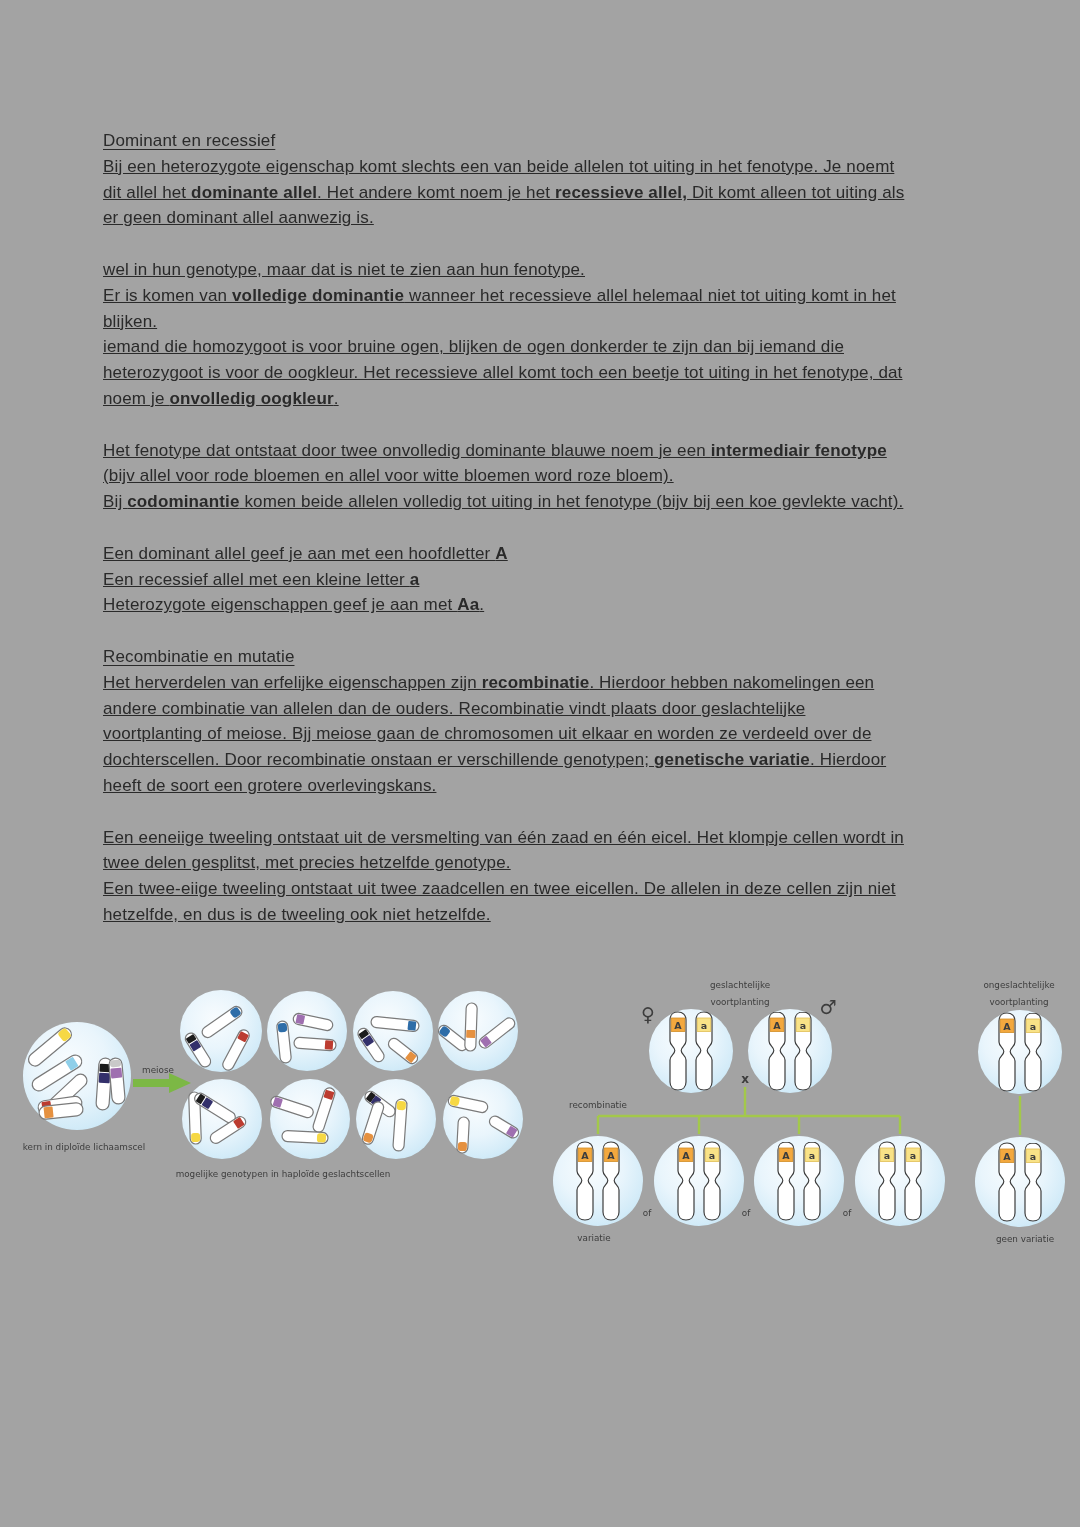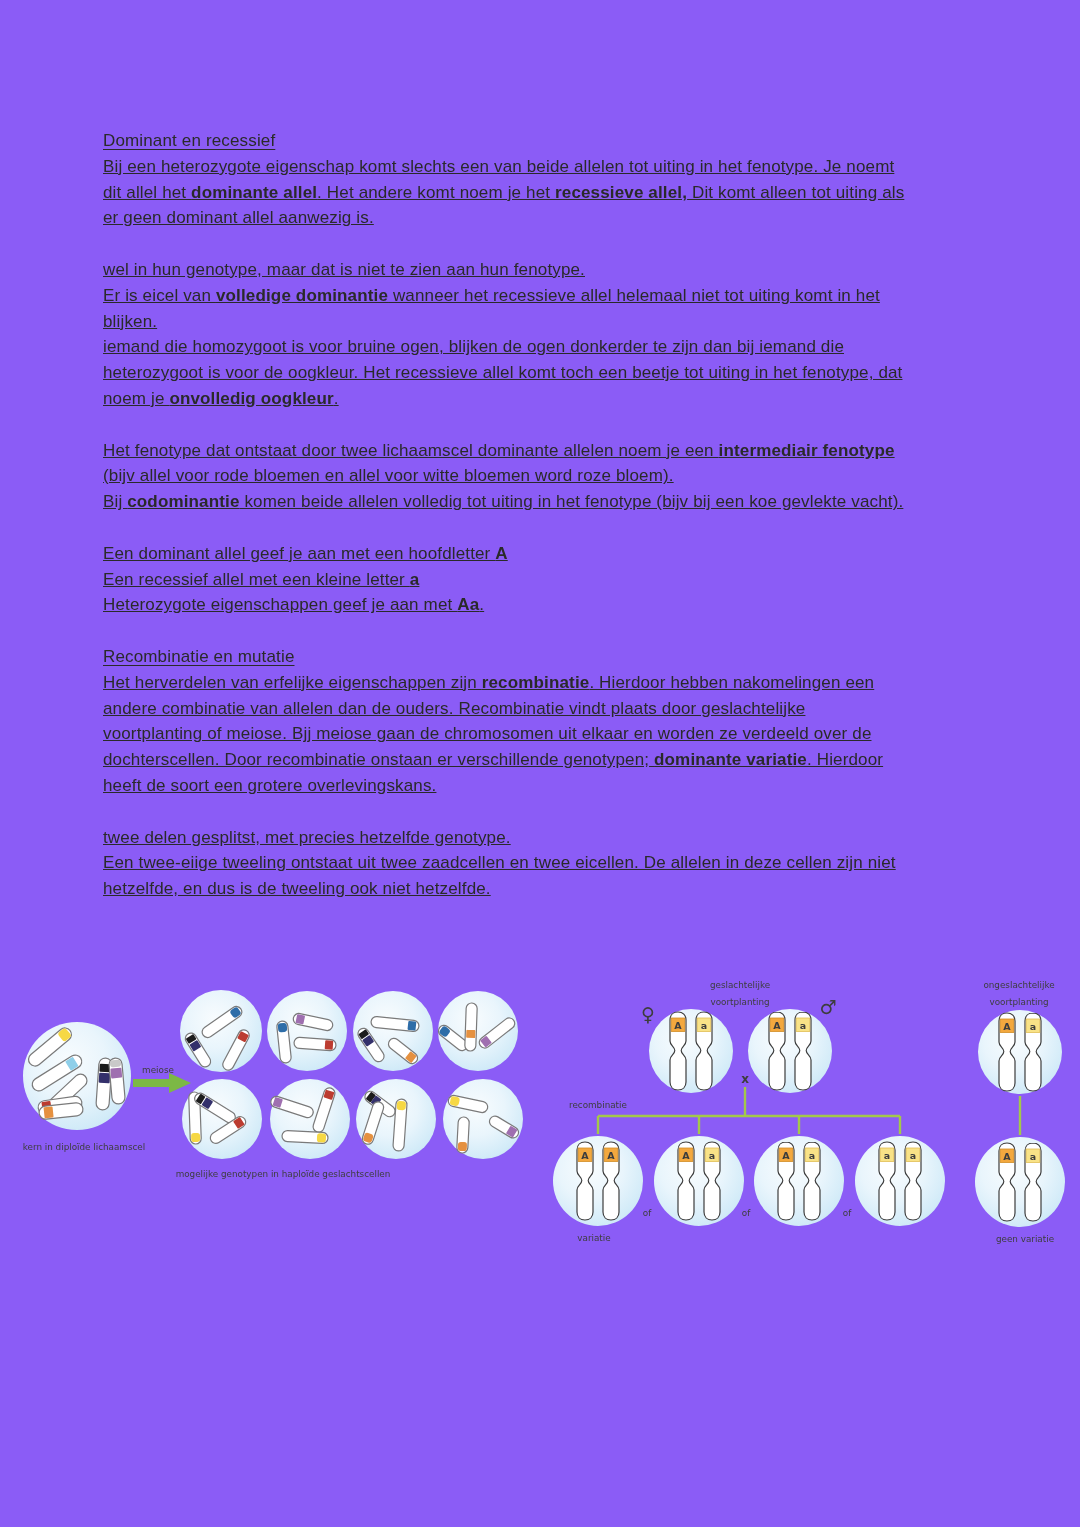--- a/index.html
+++ b/index.html
@@ -1,17 +1,17 @@
 <!DOCTYPE html>
 <html><head>
 <meta charset="utf-8">
 <style>
   html,body { margin:0; padding:0; background:#ffffff; }
   .page {
-    position:relative; width:1080px; height:1527px; background:#8b5cf6;
+    position:relative; width:1080px; height:1527px; background:#a3a3a3;
     font-family:"Liberation Sans", sans-serif; overflow:hidden;
   }
   .doc {
     position:absolute; left:103px; top:128px; width:878px;
     font-size:17px; color:#2a2a2a; letter-spacing:0.15px;
   }
   .ln { line-height:25.8px; min-height:25.8px; white-space:nowrap;text-decoration:underline; }
   .gap { height:25.8px; }
   .heading { text-decoration:underline; text-underline-offset:3px; }
   .b { font-weight:700; }
@@ -23,41 +23,42 @@
 
 <div class="page">
 
   <div class="doc" id="doc-sections">
       <div class="ln heading">Dominant en recessief</div>
       <div class="ln"><span>Bij een heterozygote eigenschap komt slechts een van beide allelen tot uiting in het fenotype. Je noemt</span></div>
       <div class="ln"><span>dit allel het </span><span class="b">dominante allel</span><span>. Het andere komt noem je het </span><span class="b">recessieve allel,</span><span> Dit komt alleen tot uiting als</span></div>
       <div class="ln"><span>er geen dominant allel aanwezig is.</span></div>
       <div class="gap"></div>
       <div class="ln"><span>wel in hun genotype, maar dat is niet te zien aan hun fenotype.</span></div>
-      <div class="ln"><span>Er is eicel van </span><span class="b">volledige dominantie</span><span> wanneer het recessieve allel helemaal niet tot uiting komt in het</span></div>
+      <div class="ln"><span>Er is komen van </span><span class="b">volledige dominantie</span><span> wanneer het recessieve allel helemaal niet tot uiting komt in het</span></div>
       <div class="ln"><span>blijken.</span></div>
       <div class="ln"><span>iemand die homozygoot is voor bruine ogen, blijken de ogen donkerder te zijn dan bij iemand die</span></div>
       <div class="ln"><span>heterozygoot is voor de oogkleur. Het recessieve allel komt toch een beetje tot uiting in het fenotype, dat</span></div>
       <div class="ln"><span>noem je </span><span class="b">onvolledig oogkleur</span><span>.</span></div>
       <div class="gap"></div>
-      <div class="ln"><span>Het fenotype dat ontstaat door twee lichaamscel dominante allelen noem je een </span><span class="b">intermediair fenotype</span></div>
+      <div class="ln"><span>Het fenotype dat ontstaat door twee onvolledig dominante blauwe noem je een </span><span class="b">intermediair fenotype</span></div>
       <div class="ln"><span>(bijv allel voor rode bloemen en allel voor witte bloemen word roze bloem).</span></div>
       <div class="ln"><span>Bij </span><span class="b">codominantie</span><span> komen beide allelen volledig tot uiting in het fenotype (bijv bij een koe gevlekte vacht).</span></div>
       <div class="gap"></div>
       <div class="ln"><span>Een dominant allel geef je aan met een hoofdletter </span><span class="b">A</span></div>
       <div class="ln"><span>Een recessief allel met een kleine letter </span><span class="b">a</span></div>
       <div class="ln"><span>Heterozygote eigenschappen geef je aan met </span><span class="b">Aa</span><span>.</span></div>
       <div class="gap"></div>
       <div class="ln heading">Recombinatie en mutatie</div>
       <div class="ln"><span>Het herverdelen van erfelijke eigenschappen zijn </span><span class="b">recombinatie</span><span>. Hierdoor hebben nakomelingen een</span></div>
       <div class="ln"><span>andere combinatie van allelen dan de ouders. Recombinatie vindt plaats door geslachtelijke</span></div>
       <div class="ln"><span>voortplanting of meiose. Bjj meiose gaan de chromosomen uit elkaar en worden ze verdeeld over de</span></div>
-      <div class="ln"><span>dochterscellen. Door recombinatie onstaan er verschillende genotypen; </span><span class="b">dominante variatie</span><span>. Hierdoor</span></div>
+      <div class="ln"><span>dochterscellen. Door recombinatie onstaan er verschillende genotypen; </span><span class="b">genetische variatie</span><span>. Hierdoor</span></div>
       <div class="ln"><span>heeft de soort een grotere overlevingskans.</span></div>
       <div class="gap"></div>
+      <div class="ln"><span>Een eeneiige tweeling ontstaat uit de versmelting van één zaad en één eicel. Het klompje cellen wordt in</span></div>
       <div class="ln"><span>twee delen gesplitst, met precies hetzelfde genotype.</span></div>
       <div class="ln"><span>Een twee-eiige tweeling ontstaat uit twee zaadcellen en twee eicellen. De allelen in deze cellen zijn niet</span></div>
       <div class="ln"><span>hetzelfde, en dus is de tweeling ook niet hetzelfde.</span></div>
     </div>
 
   <svg class="diagram" width="1080" height="340" viewBox="0 955 1080 340">
     <defs>
       <radialGradient id="cellg" cx="0.42" cy="0.36" r="0.78">
         <stop offset="0" stop-color="#f8fcfe"></stop>
         <stop offset="0.45" stop-color="#e9f5fc"></stop>

